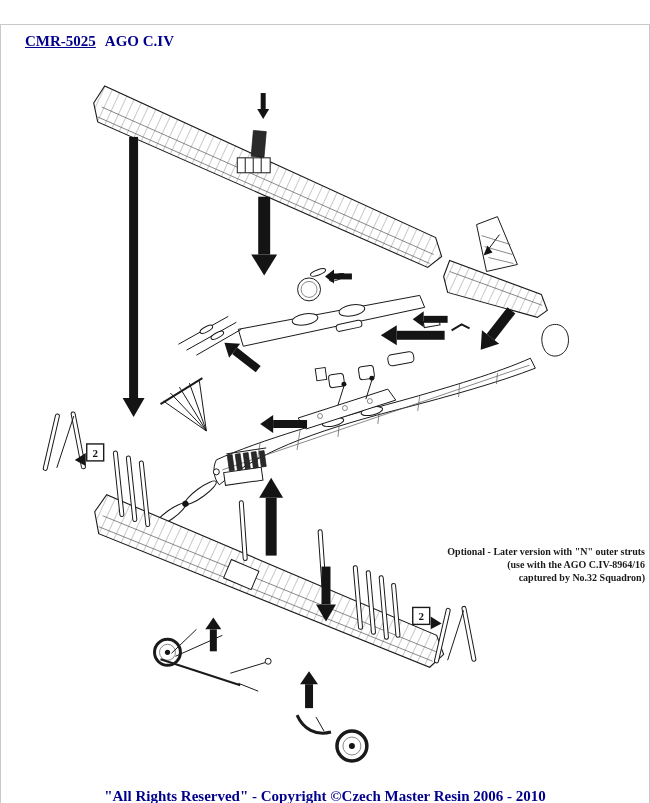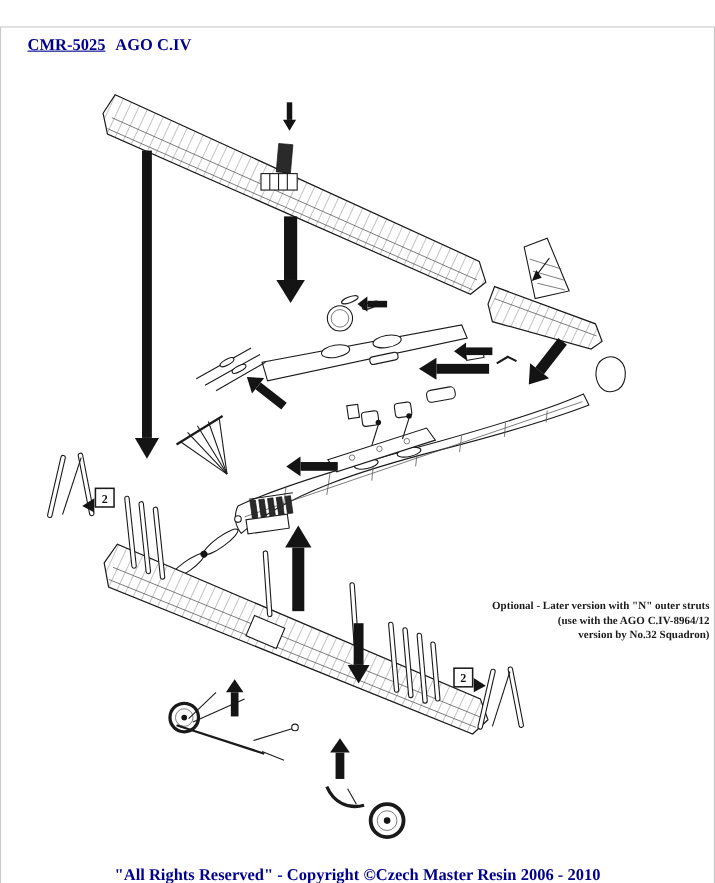--- a/index.html
+++ b/index.html
@@ -268,21 +268,21 @@
         </g>
       <g class="arr" transform="translate(352,252) rotate(90)">
         <rect x="-3" y="0" width="6" height="18"></rect>
           <polygon points="-7,18 7,18 0,27"></polygon>
         </g>
     </g>
   </svg>
 
   <div class="note">
     <div>Optional - Later version with "N" outer struts</div>
-    <div>(use with the AGO C.IV-8964/12</div>
-    <div>version by No.32 Squadron)</div>
+    <div>(use with the AGO C.IV-8964/16</div>
+    <div>captured by No.32 Squadron)</div>
   </div>
 
   <div class="ftr">
     <span>"All Rights Reserved" - Copyright ©Czech Master Resin 2006 - 2010</span>
   </div>
 
 </div>
 
 </body></html>

